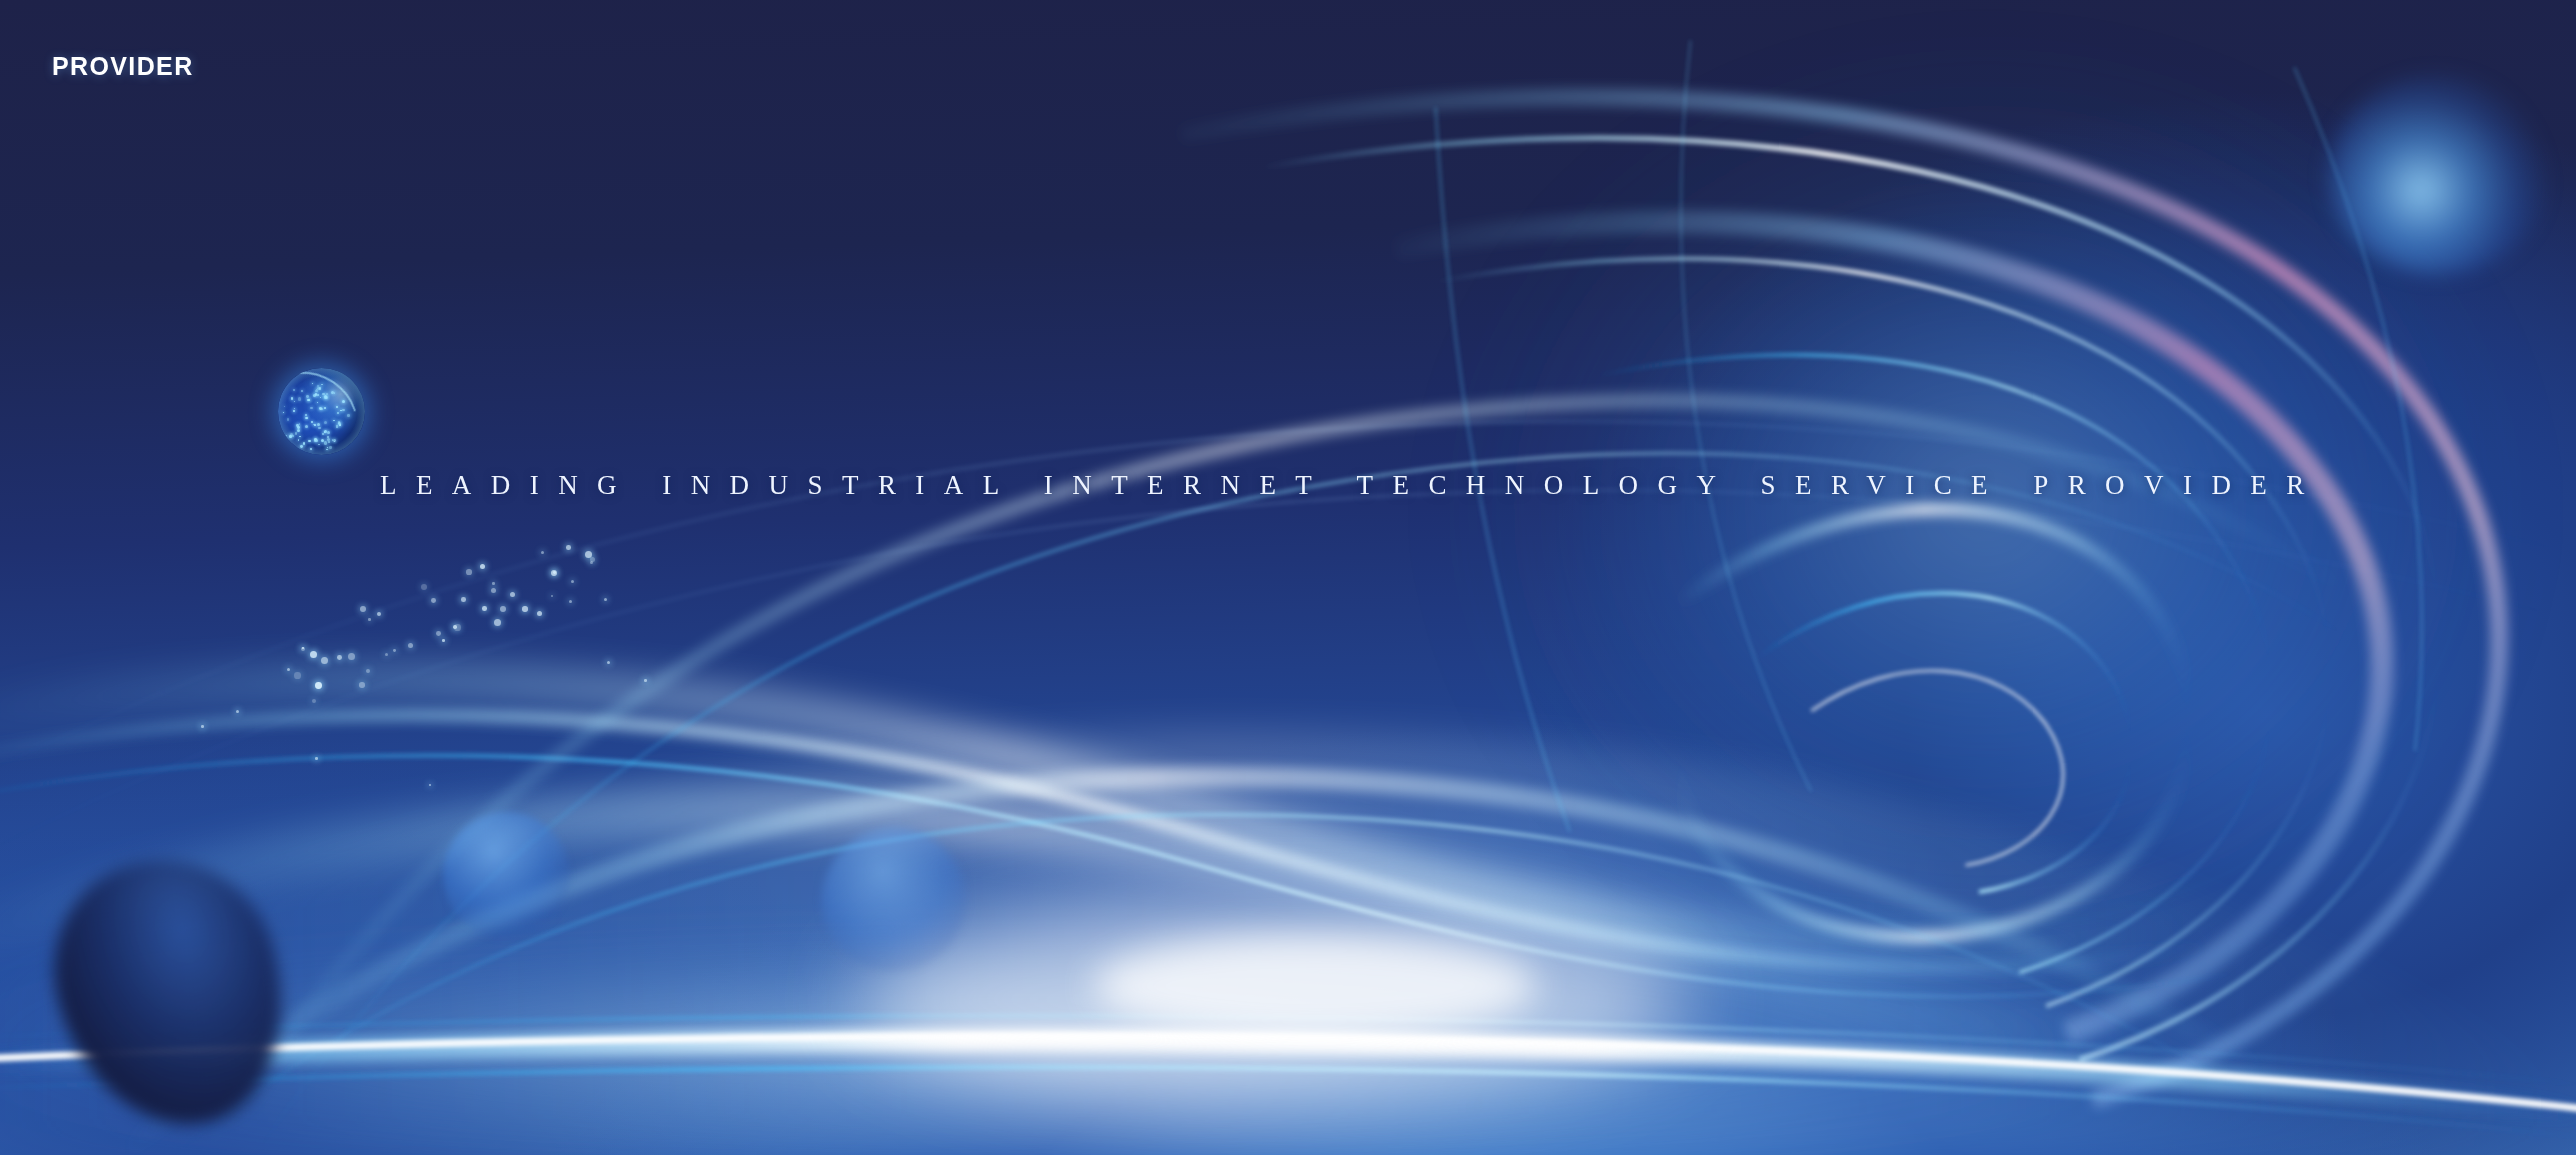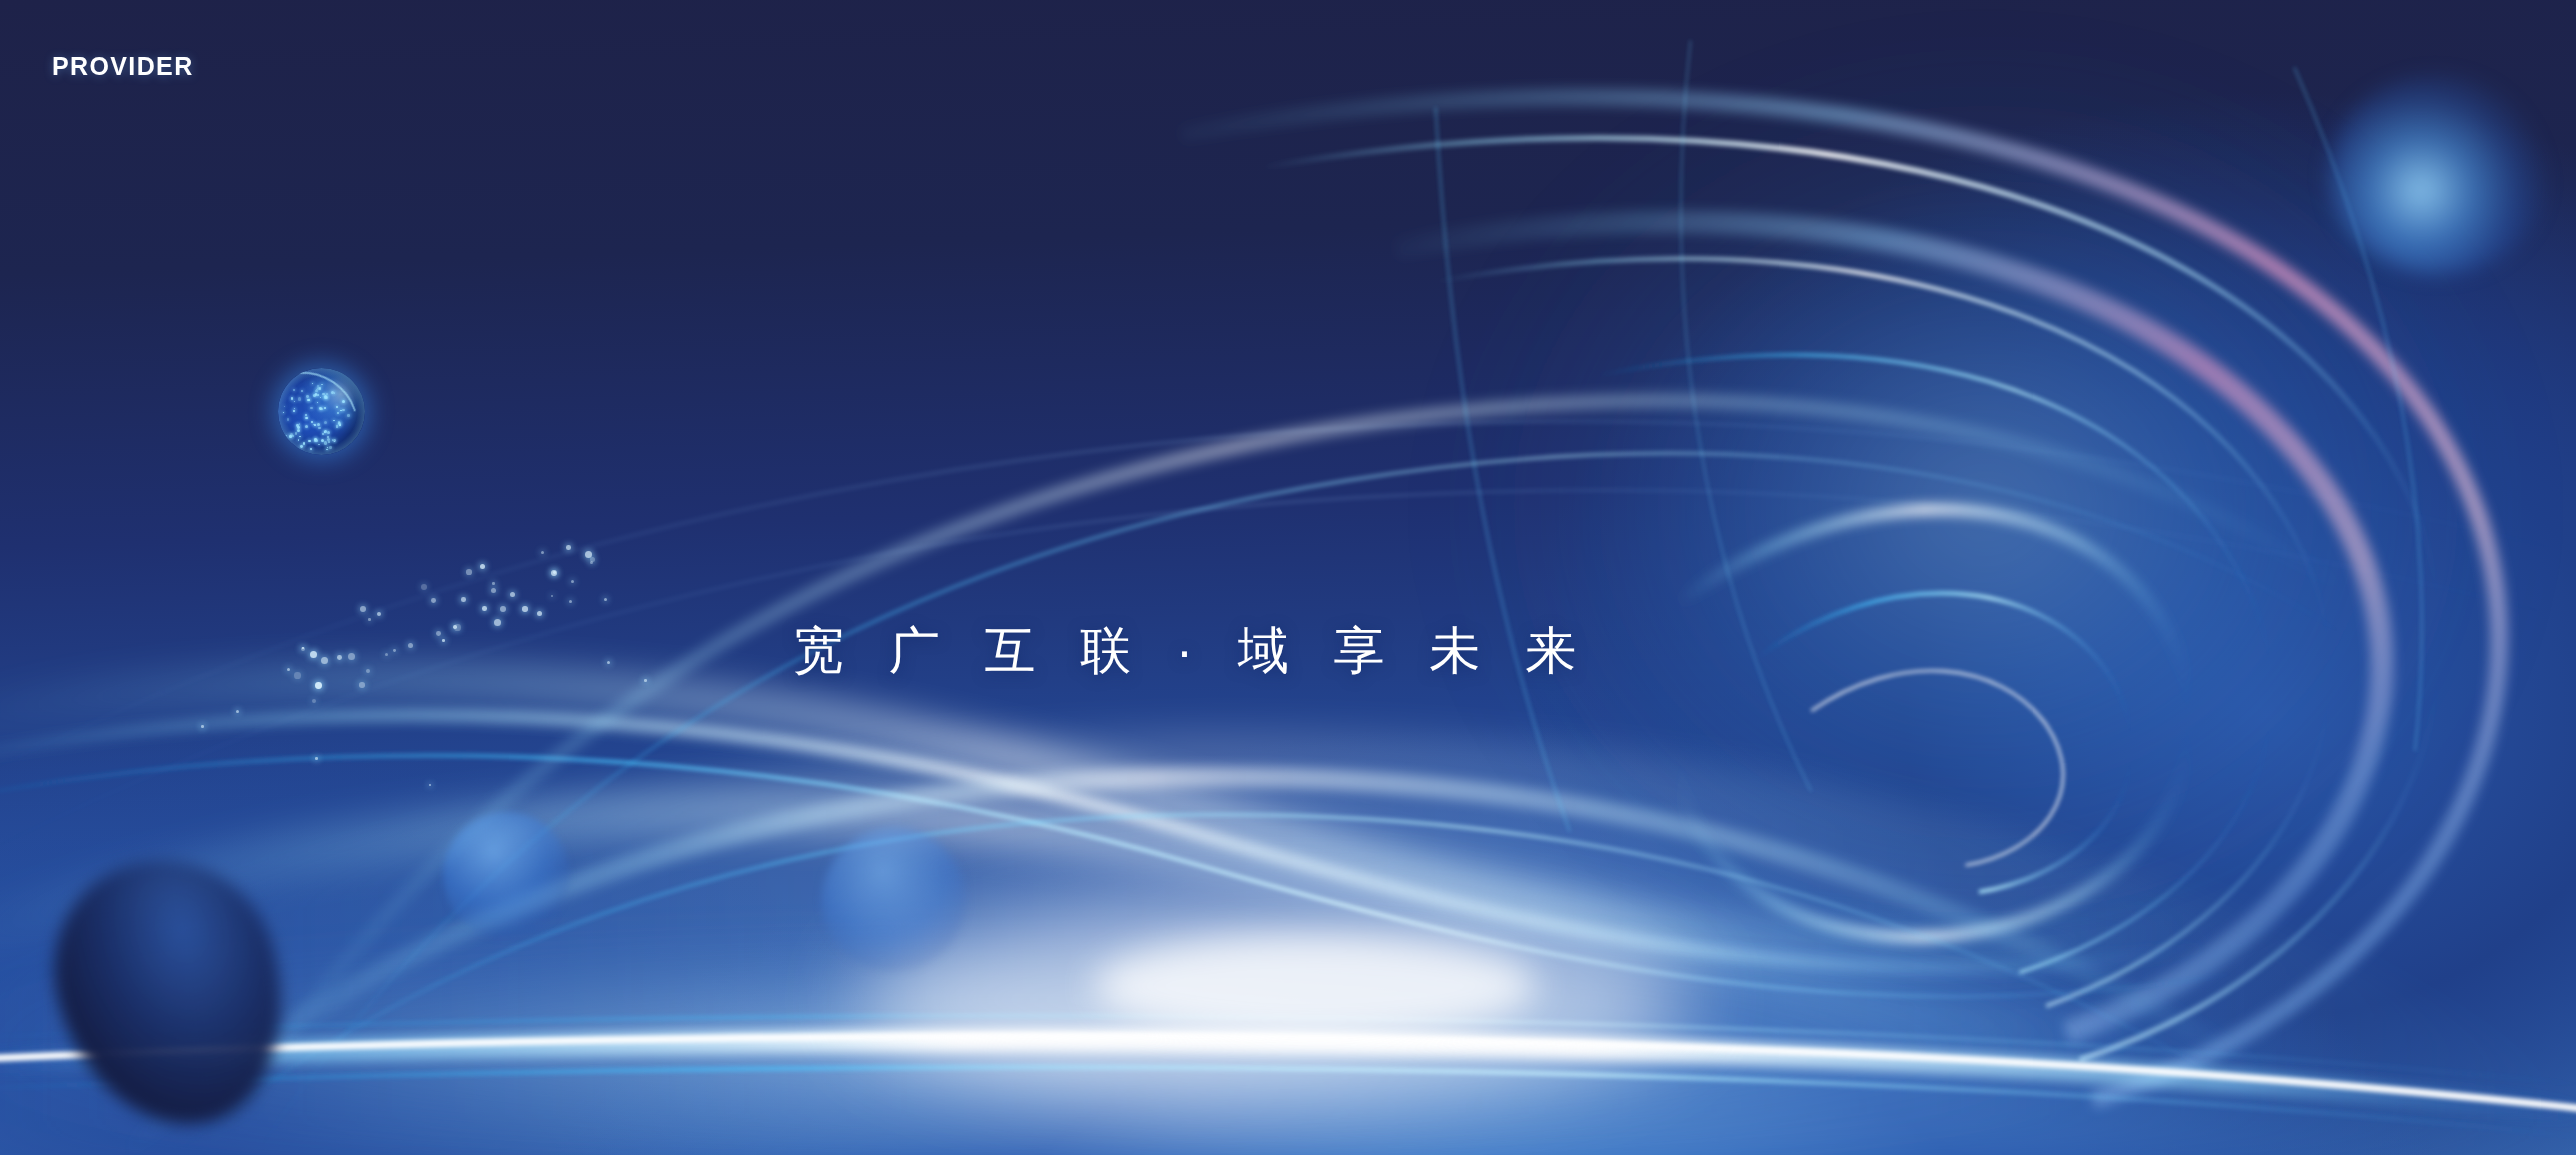--- a/index.html
+++ b/index.html
@@ -408,17 +408,17 @@
       <i style="left: 236px; top: 710px; width: 3.4px; height: 3.4px; opacity: 0.65;"></i>
       <i style="left: 315px; top: 757px; width: 2.7px; height: 2.7px; opacity: 0.65;"></i>
       <i style="left: 429px; top: 784px; width: 2.3px; height: 2.3px; opacity: 0.65;"></i>
       <i style="left: 607px; top: 661px; width: 3.4px; height: 3.4px; opacity: 0.65;"></i>
       <i style="left: 644px; top: 679px; width: 2.7px; height: 2.7px; opacity: 0.65;"></i>
     </div>
 
   <div id="logo">PROVIDER</div>
 
 
-
-  <div id="tagline">宽 广 互 联 · 域 享 未 来</div>
+  <div id="subtitle">LEADING INDUSTRIAL INTERNET TECHNOLOGY SERVICE PROVIDER</div>
+
 
 </div>
 
 
 </body></html>

